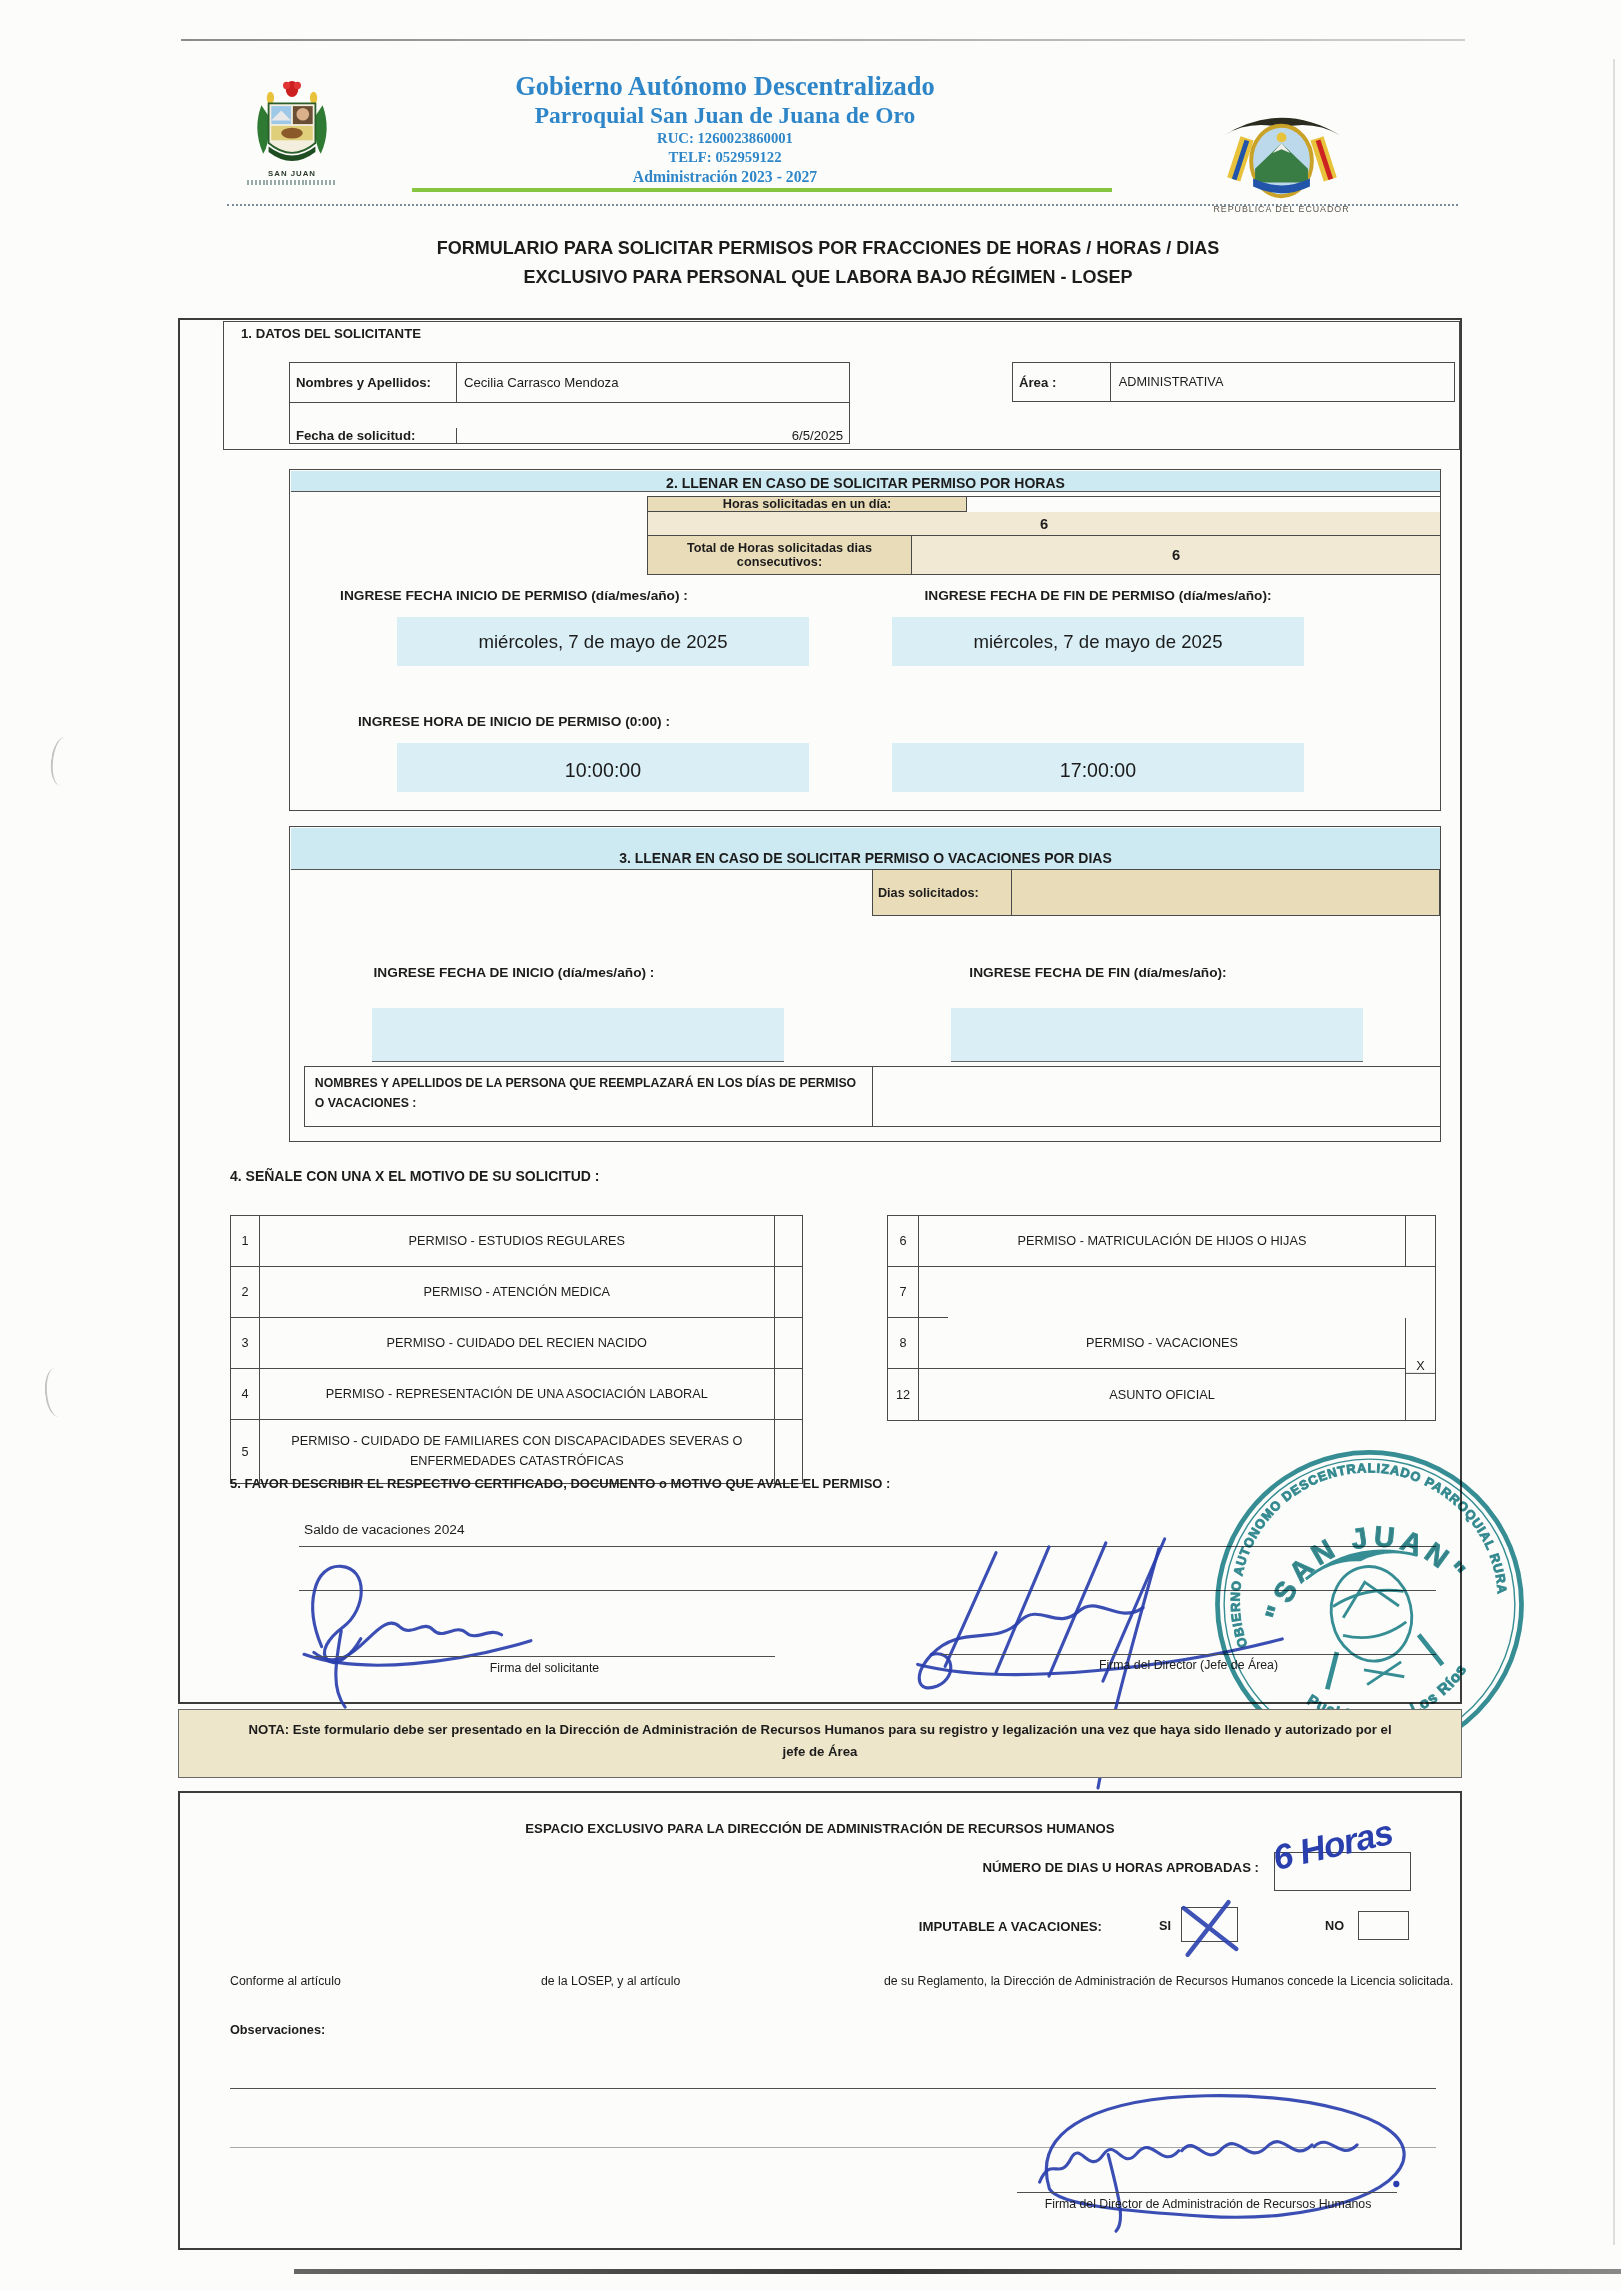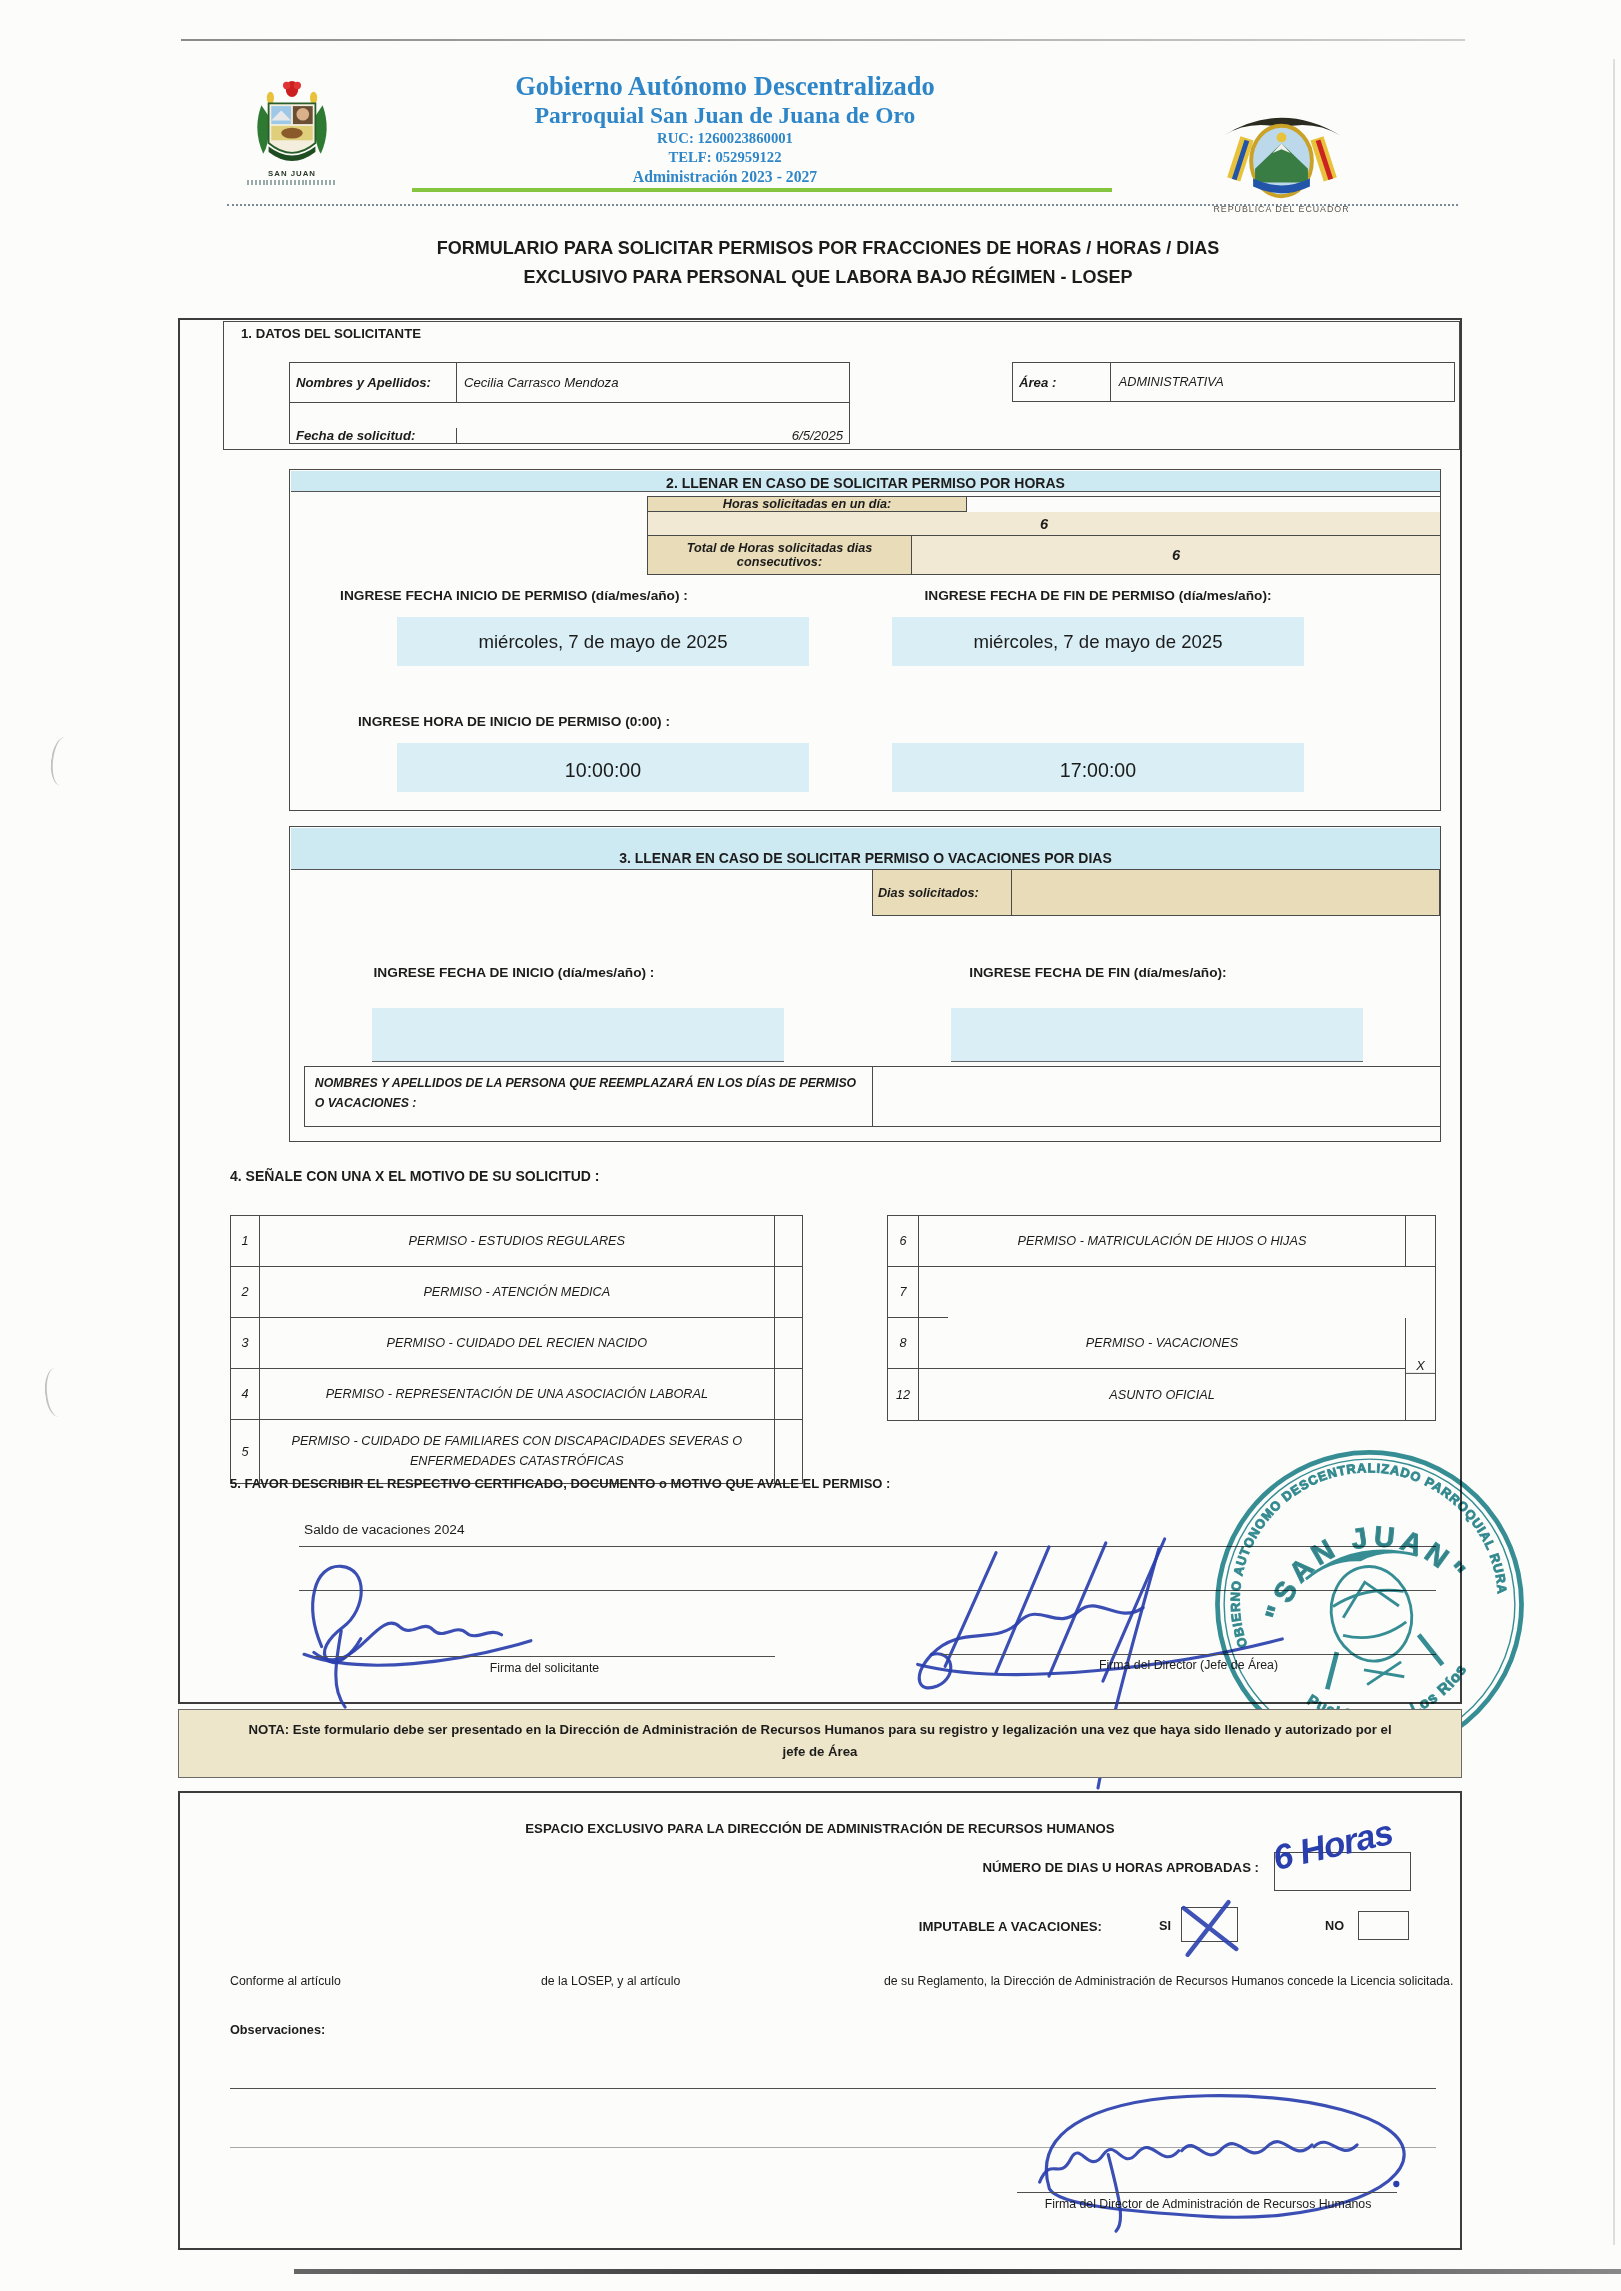--- a/index.html
+++ b/index.html
@@ -10,21 +10,21 @@
   .c{text-align:center;}
   .r{text-align:right;}
   .serif{font-family:"Liberation Serif", serif;}
   .blue{color:#2e86c8;}
   .box{border:1.5px solid #4a4a4a;box-sizing:border-box;}
   .box2{border:2px solid #3c3c3c;box-sizing:border-box;}
   .bluebar{background:#cde9f2;}
   .beige{background:#e9dcb8;}
   .beige2{background:#f1e9d4;}
   .lblue{background:#d9eef5;}
-  .cell{box-sizing:border-box;border-right:1.5px solid #4a4a4a;border-bottom:1.5px solid #4a4a4a;font-style:italic;}
+  .cell{box-sizing:border-box;border-right:1.5px solid #4a4a4a;border-bottom:1.5px solid #4a4a4a;}
   .hline{border-top:1.5px solid #4f4f4f;height:0;}
   .hline-faint{border-top:1px solid #a8a8a8;height:0;}
   .flexc{display:flex;align-items:center;justify-content:center;}
   .ink{color:#2a3fae;}
   .sig-svg path{fill:none;stroke:#2a3fae;stroke-width:3.2;stroke-linecap:round;opacity:.92;}
   .stamp-svg{opacity:.84;mix-blend-mode:multiply;}
   .stamp-svg *{stroke:#0f7a82;}
   .stamp-svg text{fill:#0e6e76;stroke:none;font-family:"Liberation Sans",sans-serif;font-weight:bold;}
   .tinyhatch{background:repeating-linear-gradient(90deg,#9aa 0 2px,transparent 2px 3.9px);height:4.9px;}
   .arcmark{width:21.6px;height:49px;border-left:2px solid #c2c2c2;border-radius:50%;}

